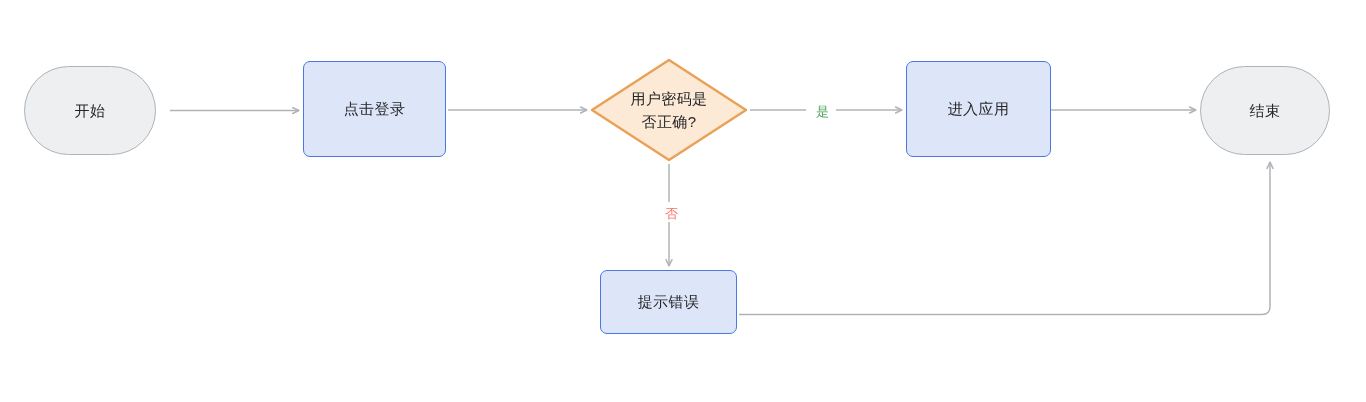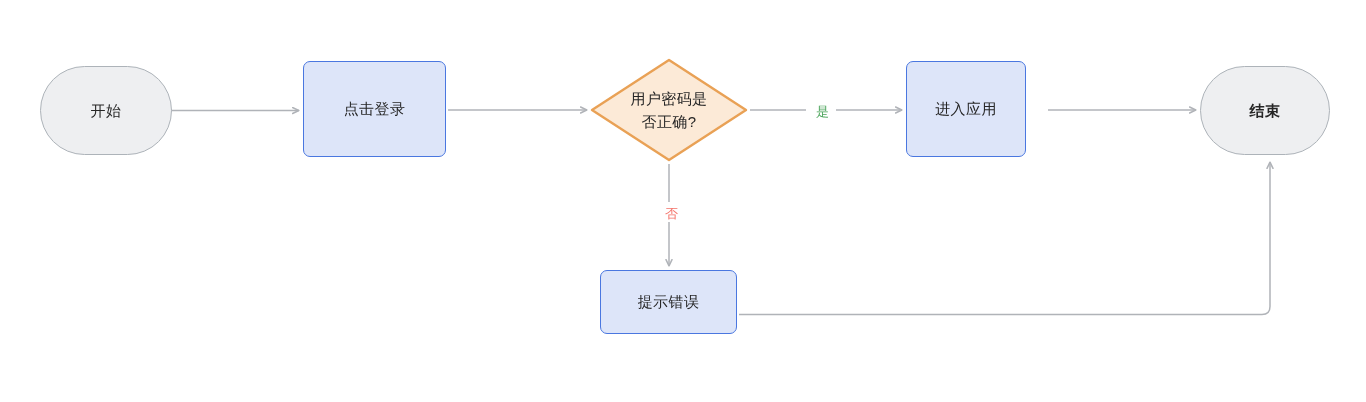--- a/index.html
+++ b/index.html
@@ -108,41 +108,41 @@
     <line x1="836" y1="110" x2="902" y2="110" stroke="#b0b3b8" stroke-width="1.5" marker-end="url(#arrowhead)"></line>
 
     <line x1="1048" y1="110" x2="1196" y2="110" stroke="#b0b3b8" stroke-width="1.5" marker-end="url(#arrowhead)"></line>
 
     <line x1="669" y1="164" x2="669" y2="202" stroke="#b0b3b8" stroke-width="1.5"></line>
     <line x1="669" y1="222" x2="669" y2="266" stroke="#b0b3b8" stroke-width="1.5" marker-end="url(#arrowhead)"></line>
 
     <path d="M739,314.5 L1262,314.5 Q1270,314.5 1270,306.5 L1270,162" fill="none" stroke="#b0b3b8" stroke-width="1.5" marker-end="url(#arrowhead)"></path>
   </svg>
 
-  <div class="node node-terminal" style="left:40px; top:66px; width:132px; height:89px;">
+  <div class="node node-terminal" style="left:24px; top:66px; width:132px; height:89px;">
     <span>开始</span>
   </div>
 
   <div class="node node-decision" style="left:590px; top:58px; width:158px; height:104px;">
     <svg class="diamond-shape" viewBox="0 0 158 104" preserveAspectRatio="none" xmlns="http://www.w3.org/2000/svg">
       <polygon points="79,2 156,52 79,102 2,52" fill="#fcead7" stroke="#e9a155" stroke-width="2.4" stroke-linejoin="round"></polygon>
     </svg>
     <span class="diamond-label">用户密码是
 否正确?</span>
   </div>
 
   <div class="node node-process" style="left:303px; top:61px; width:143px; height:96px;">
     <span>点击登录</span>
   </div>
 
-  <div class="node node-process" style="left:906px; top:61px; width:120px; height:96px;">
+  <div class="node node-process" style="left:906px; top:61px; width:145px; height:96px;">
     <span>进入应用</span>
   </div>
 
-  <div class="node node-terminal" style="left:1200px; top:66px; width:130px; height:89px;font-weight:bold;">
+  <div class="node node-terminal" style="left:1200px; top:66px; width:130px; height:89px;">
     <span>结束</span>
   </div>
 
   <div class="node node-process" style="left:600px; top:270px; width:137px; height:64px;">
     <span>提示错误</span>
   </div>
 
   <div class="edge-label edge-label-yes" style="left:811px; top:103px;">
     <span>是</span>
   </div>

